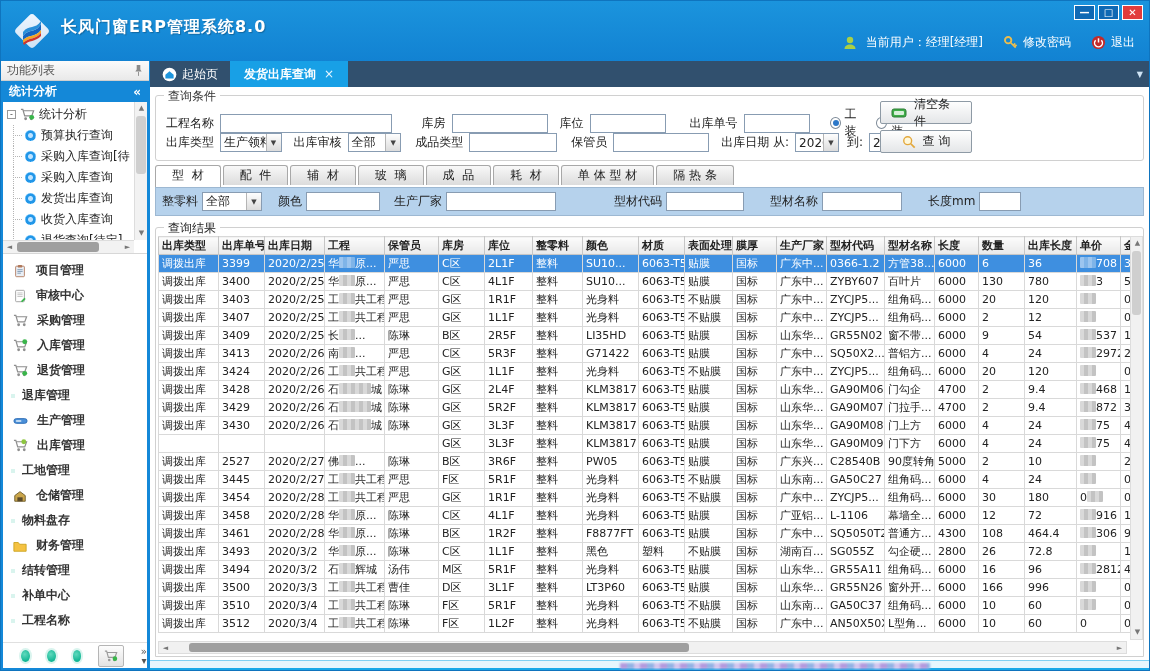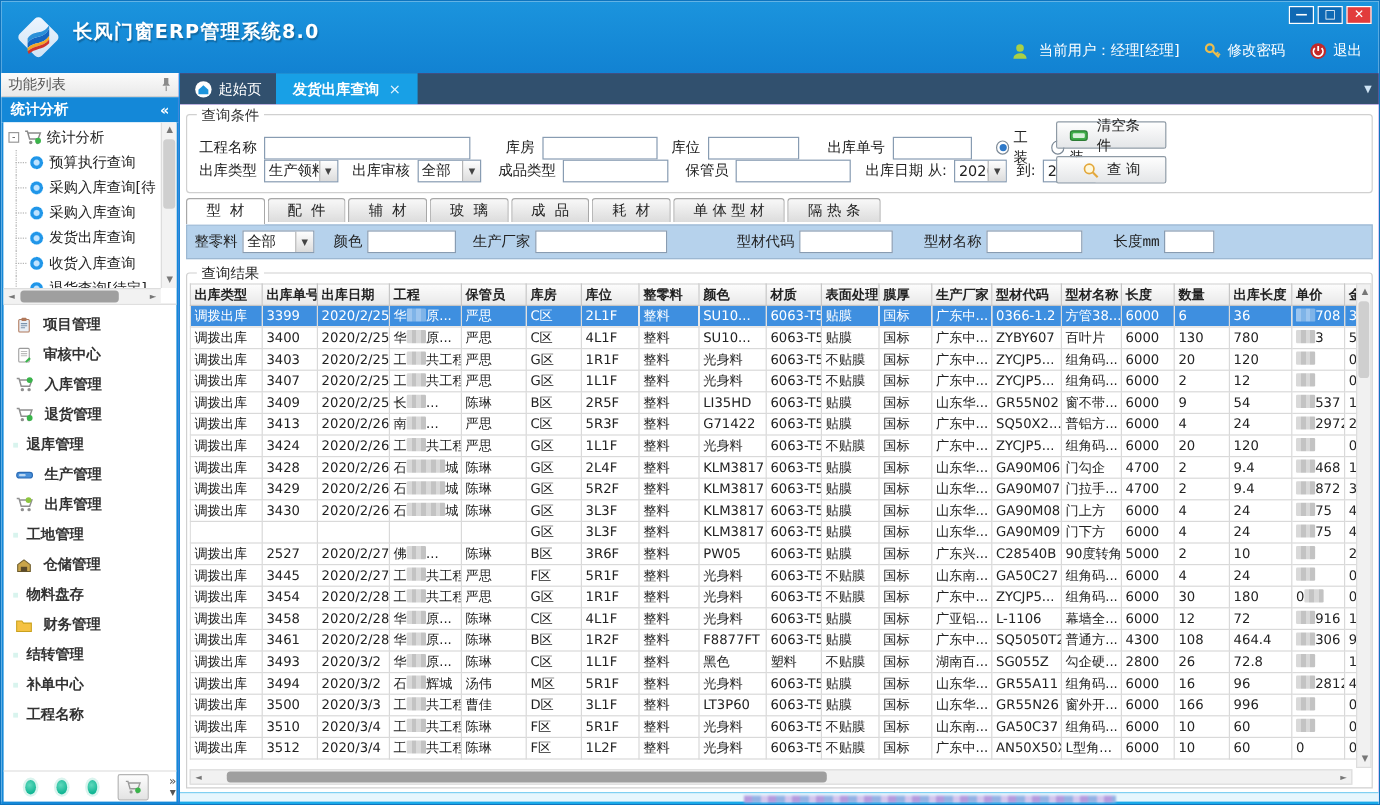--- a/index.html
+++ b/index.html
@@ -38,21 +38,21 @@
   .arrow-btn { position:absolute; width:13px; height:13px; line-height:13px; text-align:center; }
   .side-menu { flex:1; overflow:hidden; padding-top:4px; }
   .menu-item { display:flex; align-items:center; gap:9px; height:25px; padding-left:10px; font-weight:bold; color:#333; cursor:pointer; }
   .menu-item svg, .menu-item .mi-dot { flex:0 0 auto; }
   .mi-dot { width:13px; height:13px; border-radius:50%; background:radial-gradient(circle at 40% 35%, #5fd9bd, #14b795 70%); box-shadow:0 0 0 2px #d9f4ee; }
   .side-bottom { height:26px; border-top:1px solid #e0e0e0; display:flex; align-items:center; gap:17px; padding-left:18px; }
   .side-bottom .btn-sq { width:34px; height:22px; border:1px solid #b5b5b5; border-radius:2px; background:linear-gradient(#fdfdfd,#e3e3e3); display:flex; align-items:center; justify-content:center; }
   .chev { color:#555; font-size:10px; line-height:9px; text-align:center; }
 
   
-  .main { position:absolute; left:148px; top:60px; right:0; bottom:0; background:#6d28d9; border-left:1px solid #1488d8; }
+  .main { position:absolute; left:148px; top:60px; right:0; bottom:0; background:#22c55e; border-left:1px solid #1488d8; }
   .tabstrip { position:absolute; left:0; top:0; right:0; height:26px; background:#31506e; display:flex; align-items:flex-end; }
   .tab-home { display:flex; align-items:center; gap:5px; color:#fff; padding:0 12px; height:26px; line-height:26px; cursor:pointer; }
   .tab-active { display:flex; align-items:center; gap:8px; background:#18a0e6; color:#fff; font-weight:bold; padding:0 14px; height:26px; line-height:26px; cursor:pointer; }
   .tab-active .x { font-weight:normal; font-size:12px; color:#e8f6ff; cursor:pointer; }
   .strip-dd { position:absolute; right:6px; top:9px; color:#cfe4f5; font-size:8px; cursor:pointer; }
 
   .content { position:absolute; left:0; top:26px; right:0; bottom:0; background:#fff; }
 
   
   .groupbox { position:absolute; left:5px; right:5px; top:8px; height:66px; border:1px solid #d0d0d0; border-radius:3px; }
@@ -243,20 +243,30 @@
               </svg>
             </span>
             <span>审核中心</span>
           </div>
           <div class="menu-item">
             <span>
               <svg viewBox="0 0 16 16" width="15" height="15">
                 <path d="M1 2.5h2l2 7h7.5l2-5.5H4" fill="none" stroke="#8f8f8f" stroke-width="1.3"></path>
                 <circle cx="6" cy="12.5" r="1.5" fill="#8f8f8f"></circle>
                 <circle cx="12" cy="12.5" r="1.5" fill="#8f8f8f"></circle>
+              </svg>
+            </span>
+            <span>采购管理</span>
+          </div>
+          <div class="menu-item">
+            <span>
+              <svg viewBox="0 0 16 16" width="15" height="15">
+                <path d="M1 2.5h2l2 7h7.5l2-5.5H4" fill="none" stroke="#8f8f8f" stroke-width="1.3"></path>
+                <circle cx="6" cy="12.5" r="1.5" fill="#8f8f8f"></circle>
+                <circle cx="12" cy="12.5" r="1.5" fill="#8f8f8f"></circle>
                 <circle cx="12.5" cy="4" r="2.6" fill="#39b54a"></circle>
               </svg>
             </span>
             <span>入库管理</span>
           </div>
           <div class="menu-item">
             <span>
               <svg viewBox="0 0 16 16" width="15" height="15">
                 <path d="M1 2.5h2l2 7h7.5l2-5.5H4" fill="none" stroke="#8f8f8f" stroke-width="1.3"></path>
                 <circle cx="6" cy="12.5" r="1.5" fill="#8f8f8f"></circle>
@@ -444,21 +454,21 @@
             <span>全部</span>
           </div>
         <span class="lab" style="margin-left:16px;">颜色</span>
         <input class="tb" style="width: 74px;">
         <span class="lab" style="margin-left:14px;">生产厂家</span>
         <input class="tb" style="width: 110px;">
         <span class="lab" style="margin-left:58px;">型材代码</span>
         <input class="tb" style="width: 78px;">
         <span class="lab" style="margin-left:26px;">型材名称</span>
         <input class="tb" style="width: 80px;">
-        <span class="lab" style="margin-left:26px;font-family:Liberation Mono, monospace;">长度mm</span>
+        <span class="lab" style="margin-left:26px;">长度mm</span>
         <input class="tb" style="width: 42px;">
       </div>
 
       <div class="res-box">
         <span class="res-label" style="position:absolute;">查询结果</span>
         <div class="grid-wrap">
           <table class="grid" id="grid">
             <colgroup id="grid-cols">
                 <col style="width: 60px;">
                 <col style="width: 46px;">

